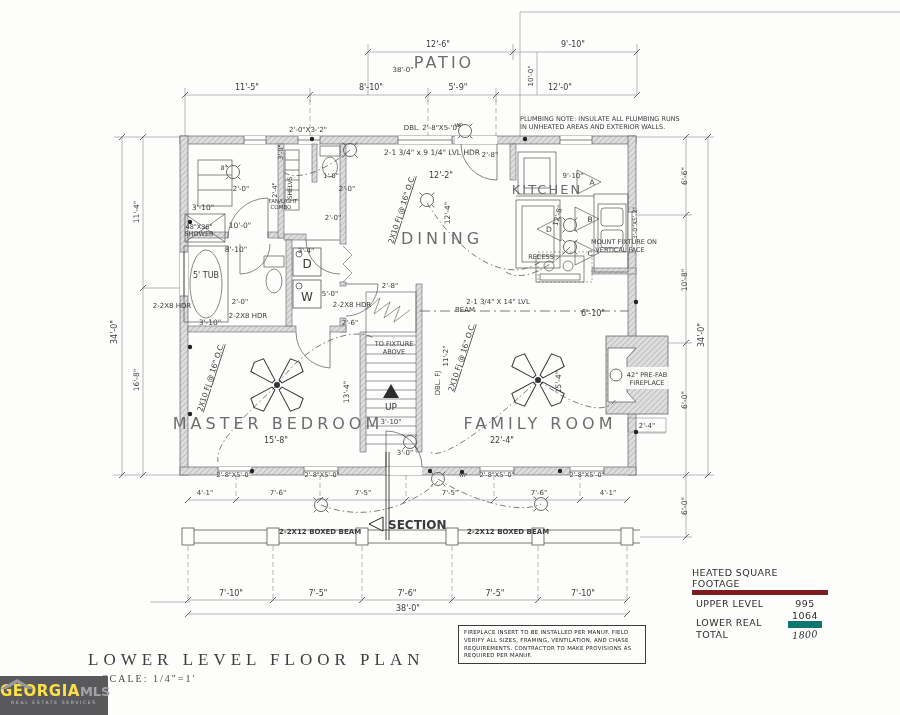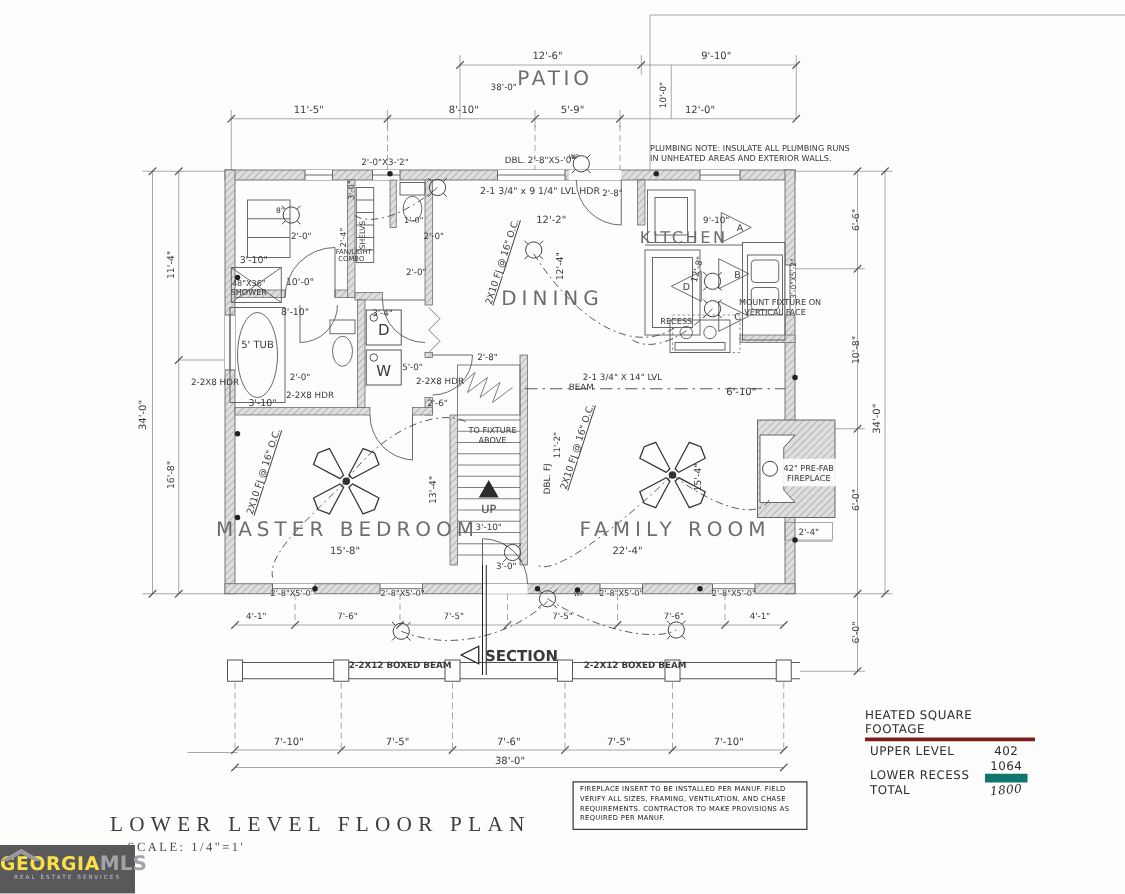--- a/index.html
+++ b/index.html
@@ -7,33 +7,33 @@
         font-family:"DejaVu Sans",sans-serif;}
   svg{position:absolute;left:0;top:0;}
   svg text{font-family:"DejaVu Sans",sans-serif;fill:#3a3a3a;}
   .room-label{fill:#6d6d6d;}
   
   #title-block{position:absolute;left:88px;top:650px;color:#3d3d3d;font-family:Liberation Serif, serif;}
   #title-block .t{font-size:17px;letter-spacing:5px;font-weight:500;}
   #title-block .s{font-size:10px;letter-spacing:2px;margin:3px 0 0 14px;color:#4a4a4a;}
   
   #sqft{position:absolute;left:692px;top:567px;width:136px;color:#2e2e2e;font-size:9.5px;letter-spacing:.4px;}
-  #sqft .sq-h{border-bottom:3px solid #7f1d1d;padding-bottom:1px;margin-bottom:2px;}
+  #sqft .sq-h{border-bottom:5px solid #7f1d1d;padding-bottom:1px;margin-bottom:2px;}
   #sqft .sq-row{display:flex;justify-content:space-between;padding:1px 6px 0 4px;align-items:flex-end;}
   #sqft .sq-row .v{min-width:34px;text-align:center;}
   #sqft .sum .v{border-bottom:7px solid #0f766e;}
   #sqft .hand .v{font-style:italic;font-family:"DejaVu Serif",serif;transform:rotate(-5deg);}
   
   #fp-note{position:absolute;left:458px;top:625px;width:176px;border:1px solid #3c3c3c;
            padding:3px 5px;font-size:5.4px;line-height:1.45;letter-spacing:.3px;color:#222;}
   
   #logo{position:absolute;left:0;top:676px;width:108px;height:39px;background:#59595b;text-align:center;}
   #logo .row{margin-top:7px;line-height:15px;white-space:nowrap;}
   #logo .g{color:#fde047;font-weight:bold;font-size:15px;letter-spacing:.5px;}
-  #logo .m{color:#a4a4a8;font-weight:bold;font-size:16px;text-align:right;}
+  #logo .m{color:#a4a4a8;font-weight:bold;font-size:13px;text-align:right;}
   #logo .tag{font-size:4.6px;letter-spacing:1.6px;color:#c4c4c8;margin-top:1px;}
   #logo svg{position:absolute;right:8px;top:3px;}
 </style>
 </head>
 <body>
 
 <div id="page">
 
 <svg id="plan-svg" width="900" height="715" viewBox="0 0 900 715">
   <defs>
@@ -419,24 +419,24 @@
 
 <div id="title-block">
   <div class="t">LOWER LEVEL FLOOR PLAN</div>
   <div class="s">SCALE: 1/4"=1'</div>
 </div>
 
 <div id="sqft">
   <div class="sq-h">HEATED SQUARE FOOTAGE</div>
   <div class="sq-row">
     <span>UPPER LEVEL</span>
-    <span class="v">402</span>
+    <span class="v">995</span>
   </div>
   <div class="sq-row sum">
-    <span>LOWER RECESS</span>
+    <span>LOWER REAL</span>
     <span class="v">1064</span>
   </div>
   <div class="sq-row hand">
     <span>TOTAL</span>
     <span class="v">1800</span>
   </div>
 </div>
 
 <div id="fp-note">FIREPLACE INSERT TO BE INSTALLED PER MANUF. FIELD VERIFY ALL SIZES, FRAMING, VENTILATION, AND CHASE REQUIREMENTS. CONTRACTOR TO MAKE PROVISIONS AS REQUIRED PER MANUF.</div>
 

